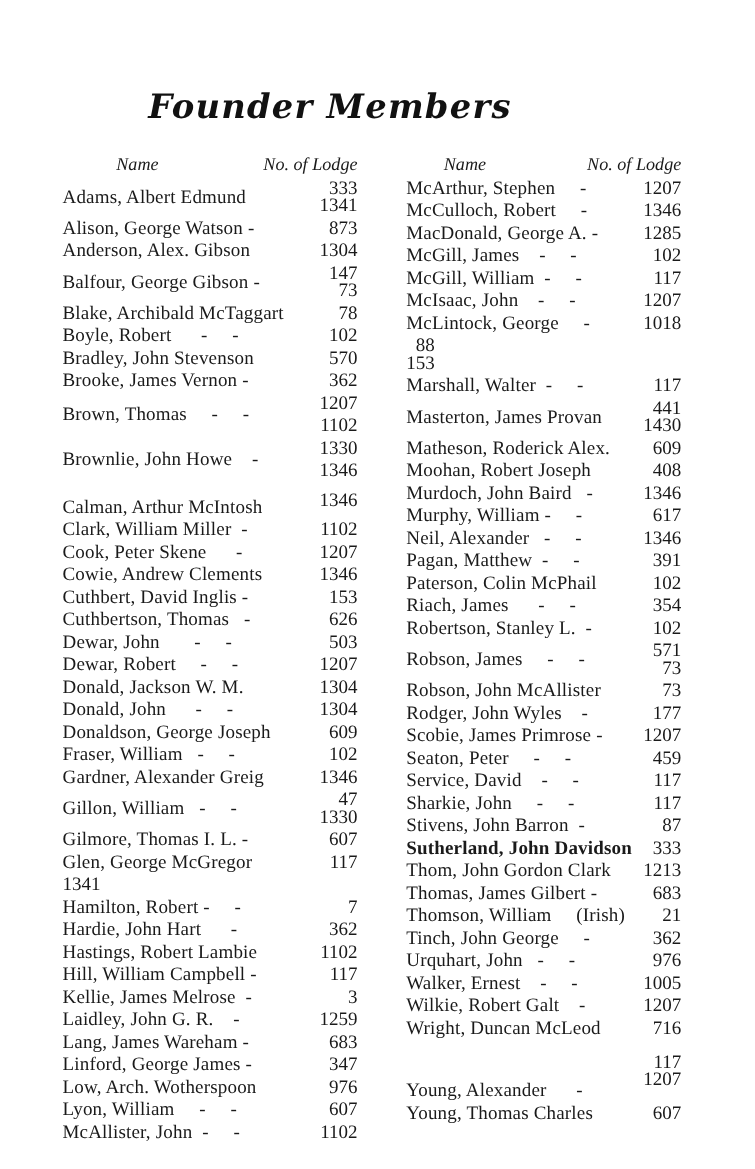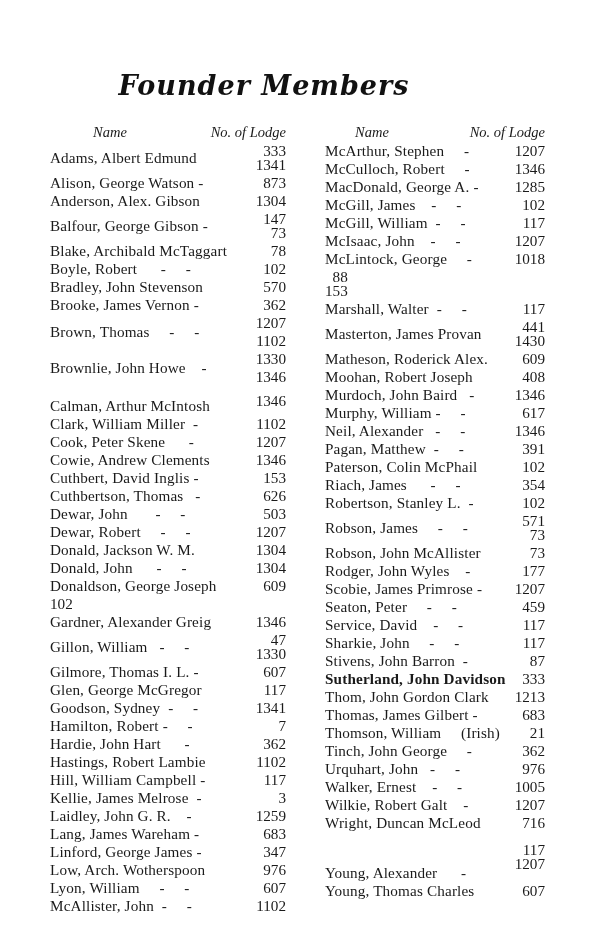--- a/index.html
+++ b/index.html
@@ -208,20 +208,21 @@
           <span>1304</span>
         </span>
       </div>
       <div class="row">
         <span class="name" style="white-space: pre;">Donaldson, George Joseph</span>
         <span class="lodges">
           <span>609</span>
         </span>
       </div>
       <div class="row">
+        <span class="name" style="white-space: pre;">Fraser, William   -     -</span>
         <span class="lodges">
           <span>102</span>
         </span>
       </div>
       <div class="row">
         <span class="name" style="white-space: pre;">Gardner, Alexander Greig</span>
         <span class="lodges">
           <span>1346</span>
         </span>
       </div>
@@ -238,21 +239,20 @@
           <span>607</span>
         </span>
       </div>
       <div class="row">
         <span class="name" style="white-space: pre; text-align: right;">Glen, George McGregor</span>
         <span class="lodges">
           <span>117</span>
         </span>
       </div>
       <div class="row">
-        <span class="name" style="white-space: pre;">Goodson, Sydney  -     -</span>
         <span class="lodges">
           <span>1341</span>
         </span>
       </div>
       <div class="row">
         <span class="name" style="white-space: pre;">Hamilton, Robert -     -</span>
         <span class="lodges">
           <span>7</span>
         </span>
       </div>

